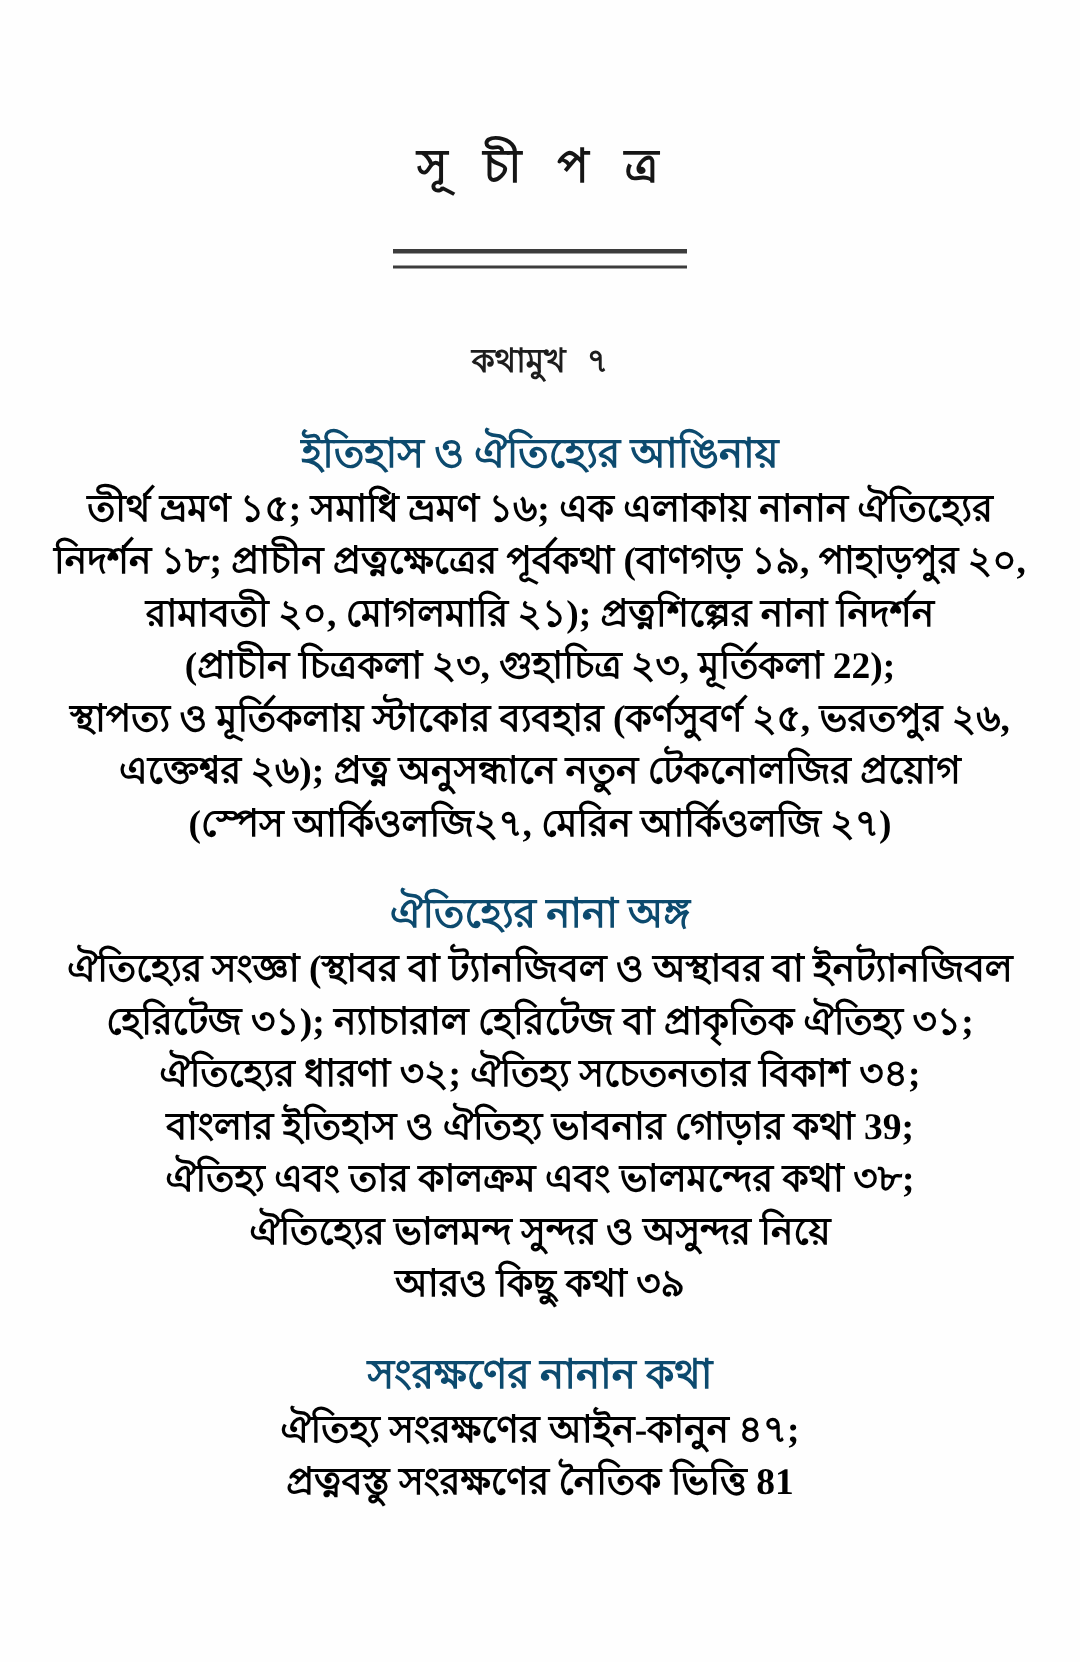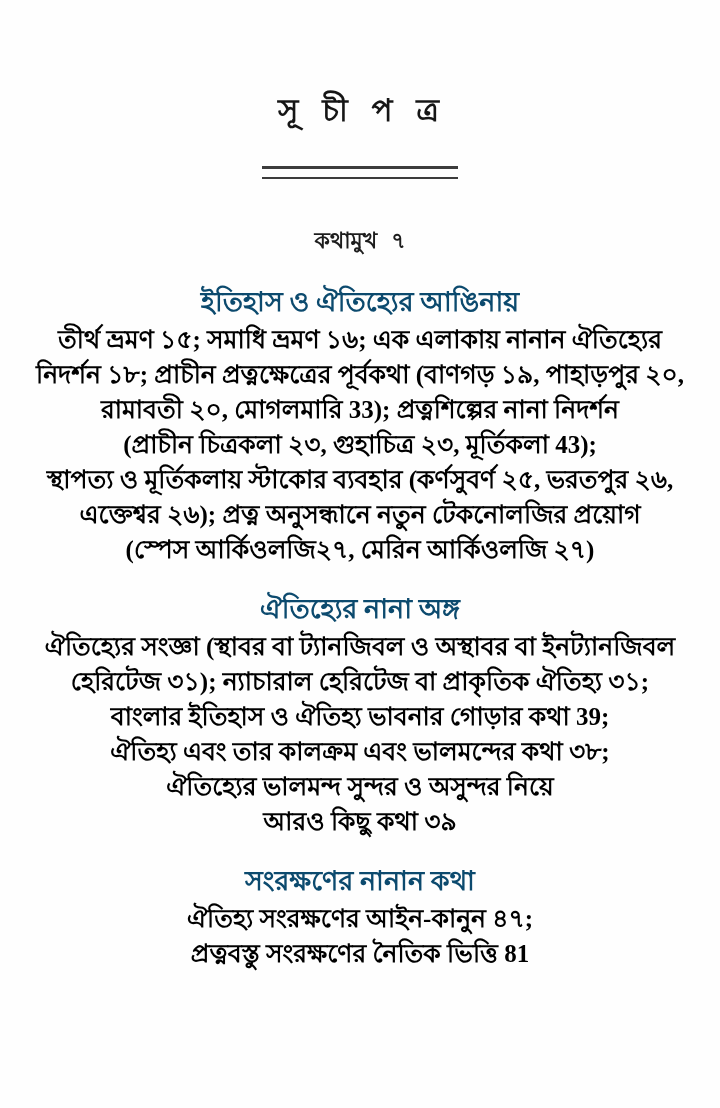--- a/index.html
+++ b/index.html
@@ -80,31 +80,32 @@
   <div class="foreword">
     <span class="fw-label">কথামুখ</span><span class="fw-page">৭</span>
   </div>
 
   <div class="toc">
 
     <div class="section">
       <div class="section-heading">ইতিহাস ও ঐতিহ্যের আঙিনায়</div>
       <div class="toc-line">তীর্থ ভ্রমণ ১৫; সমাধি ভ্রমণ ১৬; এক এলাকায় নানান ঐতিহ্যের</div>
       <div class="toc-line">নিদর্শন ১৮; প্রাচীন প্রত্নক্ষেত্রের পূর্বকথা (বাণগড় ১৯, পাহাড়পুর ২০,</div>
-      <div class="toc-line">রামাবতী ২০, মোগলমারি 33); প্রত্নশিল্পের নানা নিদর্শন</div>
-      <div class="toc-line">(প্রাচীন চিত্রকলা ২৩, গুহাচিত্র ২৩, মূর্তিকলা 43);</div>
+      <div class="toc-line">রামাবতী ২০, মোগলমারি ২১); প্রত্নশিল্পের নানা নিদর্শন</div>
+      <div class="toc-line">(প্রাচীন চিত্রকলা ২৩, গুহাচিত্র ২৩, মূর্তিকলা 22);</div>
       <div class="toc-line">স্থাপত্য ও মূর্তিকলায় স্টাকোর ব্যবহার (কর্ণসুবর্ণ ২৫, ভরতপুর ২৬,</div>
       <div class="toc-line">এক্তেশ্বর ২৬); প্রত্ন অনুসন্ধানে নতুন টেকনোলজির প্রয়োগ</div>
       <div class="toc-line">(স্পেস আর্কিওলজি২৭, মেরিন আর্কিওলজি ২৭)</div>
     </div>
 
     <div class="section">
       <div class="section-heading">ঐতিহ্যের নানা অঙ্গ</div>
       <div class="toc-line">ঐতিহ্যের সংজ্ঞা  (স্থাবর বা ট্যানজিবল ও অস্থাবর বা ইনট্যানজিবল</div>
       <div class="toc-line">হেরিটেজ ৩১); ন্যাচারাল হেরিটেজ বা প্রাকৃতিক ঐতিহ্য ৩১;</div>
+      <div class="toc-line">ঐতিহ্যের ধারণা ৩২; ঐতিহ্য সচেতনতার বিকাশ ৩৪;</div>
       <div class="toc-line">বাংলার ইতিহাস ও ঐতিহ্য ভাবনার গোড়ার কথা 39;</div>
       <div class="toc-line">ঐতিহ্য এবং তার কালক্রম এবং ভালমন্দের কথা ৩৮;</div>
       <div class="toc-line">ঐতিহ্যের ভালমন্দ সুন্দর ও অসুন্দর নিয়ে</div>
       <div class="toc-line">আরও কিছু কথা ৩৯</div>
     </div>
 
     <div class="section">
       <div class="section-heading">সংরক্ষণের নানান কথা</div>
       <div class="toc-line">ঐতিহ্য সংরক্ষণের আইন-কানুন ৪৭;</div>
       <div class="toc-line">প্রত্নবস্তু সংরক্ষণের নৈতিক ভিত্তি 81</div>

